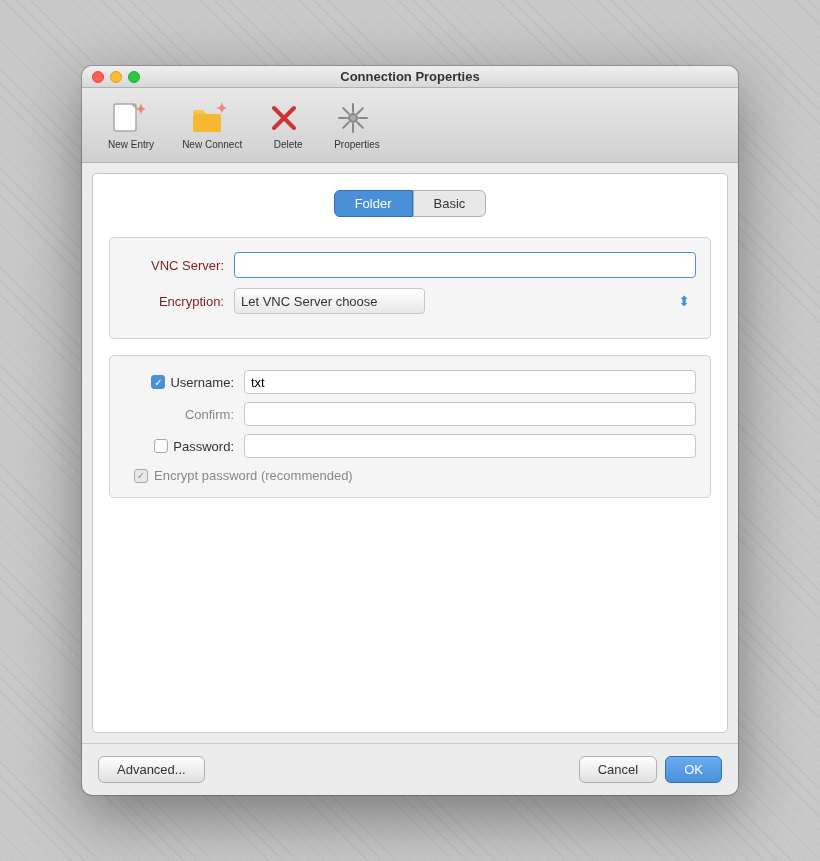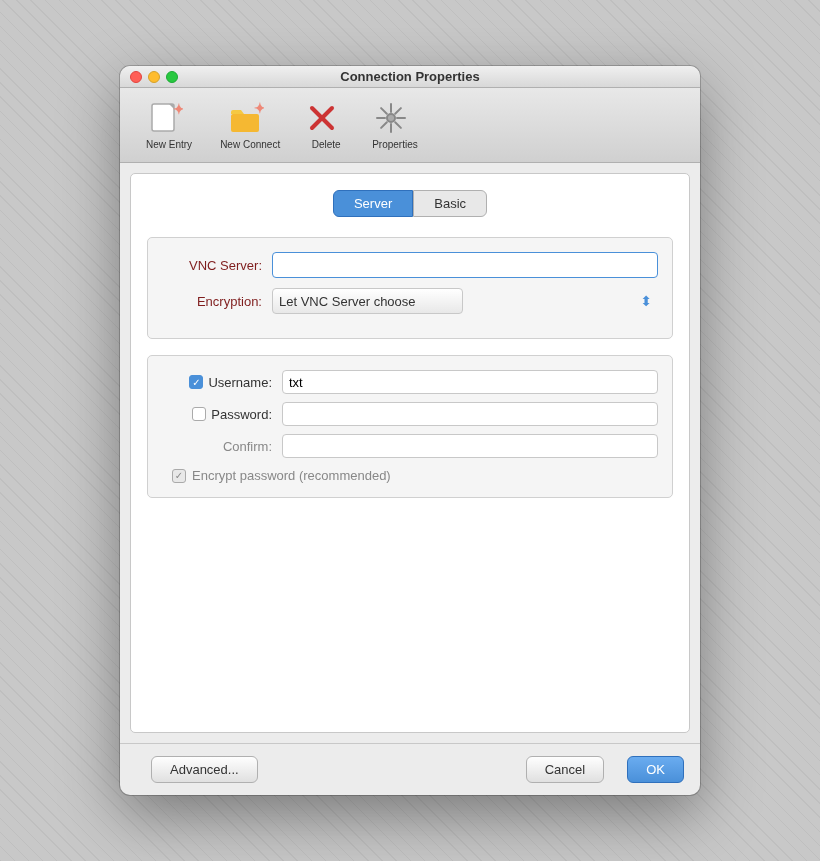--- a/index.html
+++ b/index.html
@@ -13,21 +13,21 @@
       );
       display: flex;
       align-items: center;
       justify-content: center;
       width: 820px;
       height: 861px;
       font-family: -apple-system, BlinkMacSystemFont, "Helvetica Neue", Arial, sans-serif;
     }
 
     .window {
-      width: 580px;
+      width: 656px;
       background: #ececec;
       border-radius: 10px;
       box-shadow: 0 20px 60px rgba(0,0,0,0.4), 0 0 0 1px rgba(0,0,0,0.2);
       overflow: hidden;
     }
 
     
     .titlebar {
       background: linear-gradient(to bottom, #f0f0f0, #d8d8d8);
       height: 22px;
@@ -303,21 +303,20 @@
     .btn {
       padding: 5px 18px;
       font-size: 13px;
       border-radius: 6px;
       border: 1px solid #b0b0b0;
       cursor: pointer;
       background: linear-gradient(to bottom, #fefefe, #e0e0e0);
       color: #333;
       min-width: 60px;
       text-align: left;
-      margin-left: 15px;
     }
 
     .btn-ok {
       background: linear-gradient(to bottom, #6aacf0, #4a90d9);
       color: white;
       border-color: #2f70bc;
       min-width: 44px;
     }
 
     .btn-group {
@@ -399,21 +398,21 @@
         </svg>
       </div>
       <span class="toolbar-label">Properties</span>
     </div>
 
   </div>
 
   <div class="content">
 
     <div class="tabs">
-      <button class="tab-btn active">Server</button>
+      <button class="tab-btn active">Folder</button>
       <button class="tab-btn">Basic</button>
     </div>
 
     <div class="vnc-section">
 
       <div class="form-group">
         <label class="form-label">VNC Server:</label>
         <input type="text" class="form-input" value="" style="">
       </div>
 
@@ -435,29 +434,29 @@
       <div class="auth-row">
         <div class="auth-checkbox-area">
           <div class="checkbox-checked">✓</div>
           <span class="auth-label">Username:</span>
         </div>
         <input type="text" class="auth-input" value="txt" style="">
       </div>
 
       <div class="auth-row">
         <div class="auth-checkbox-area">
+          <span class="auth-label" style="color:#888">Confirm:</span>
+        </div>
+        <input type="password" class="auth-input" value="" style="">
+      </div>
+
+      <div class="auth-row">
+        <div class="auth-checkbox-area">
           <div class="checkbox-unchecked"></div>
           <span class="auth-label">Password:</span>
-        </div>
-        <input type="password" class="auth-input" value="" style="">
-      </div>
-
-      <div class="auth-row">
-        <div class="auth-checkbox-area">
-          <span class="auth-label" style="color:#888">Confirm:</span>
         </div>
         <input type="password" class="auth-input" value="" style="">
       </div>
 
       <div class="encrypt-row">
         <div class="checkbox-disabled">✓</div>
         <span class="encrypt-label">Encrypt password (recommended)</span>
       </div>
     </div>
   </div>

